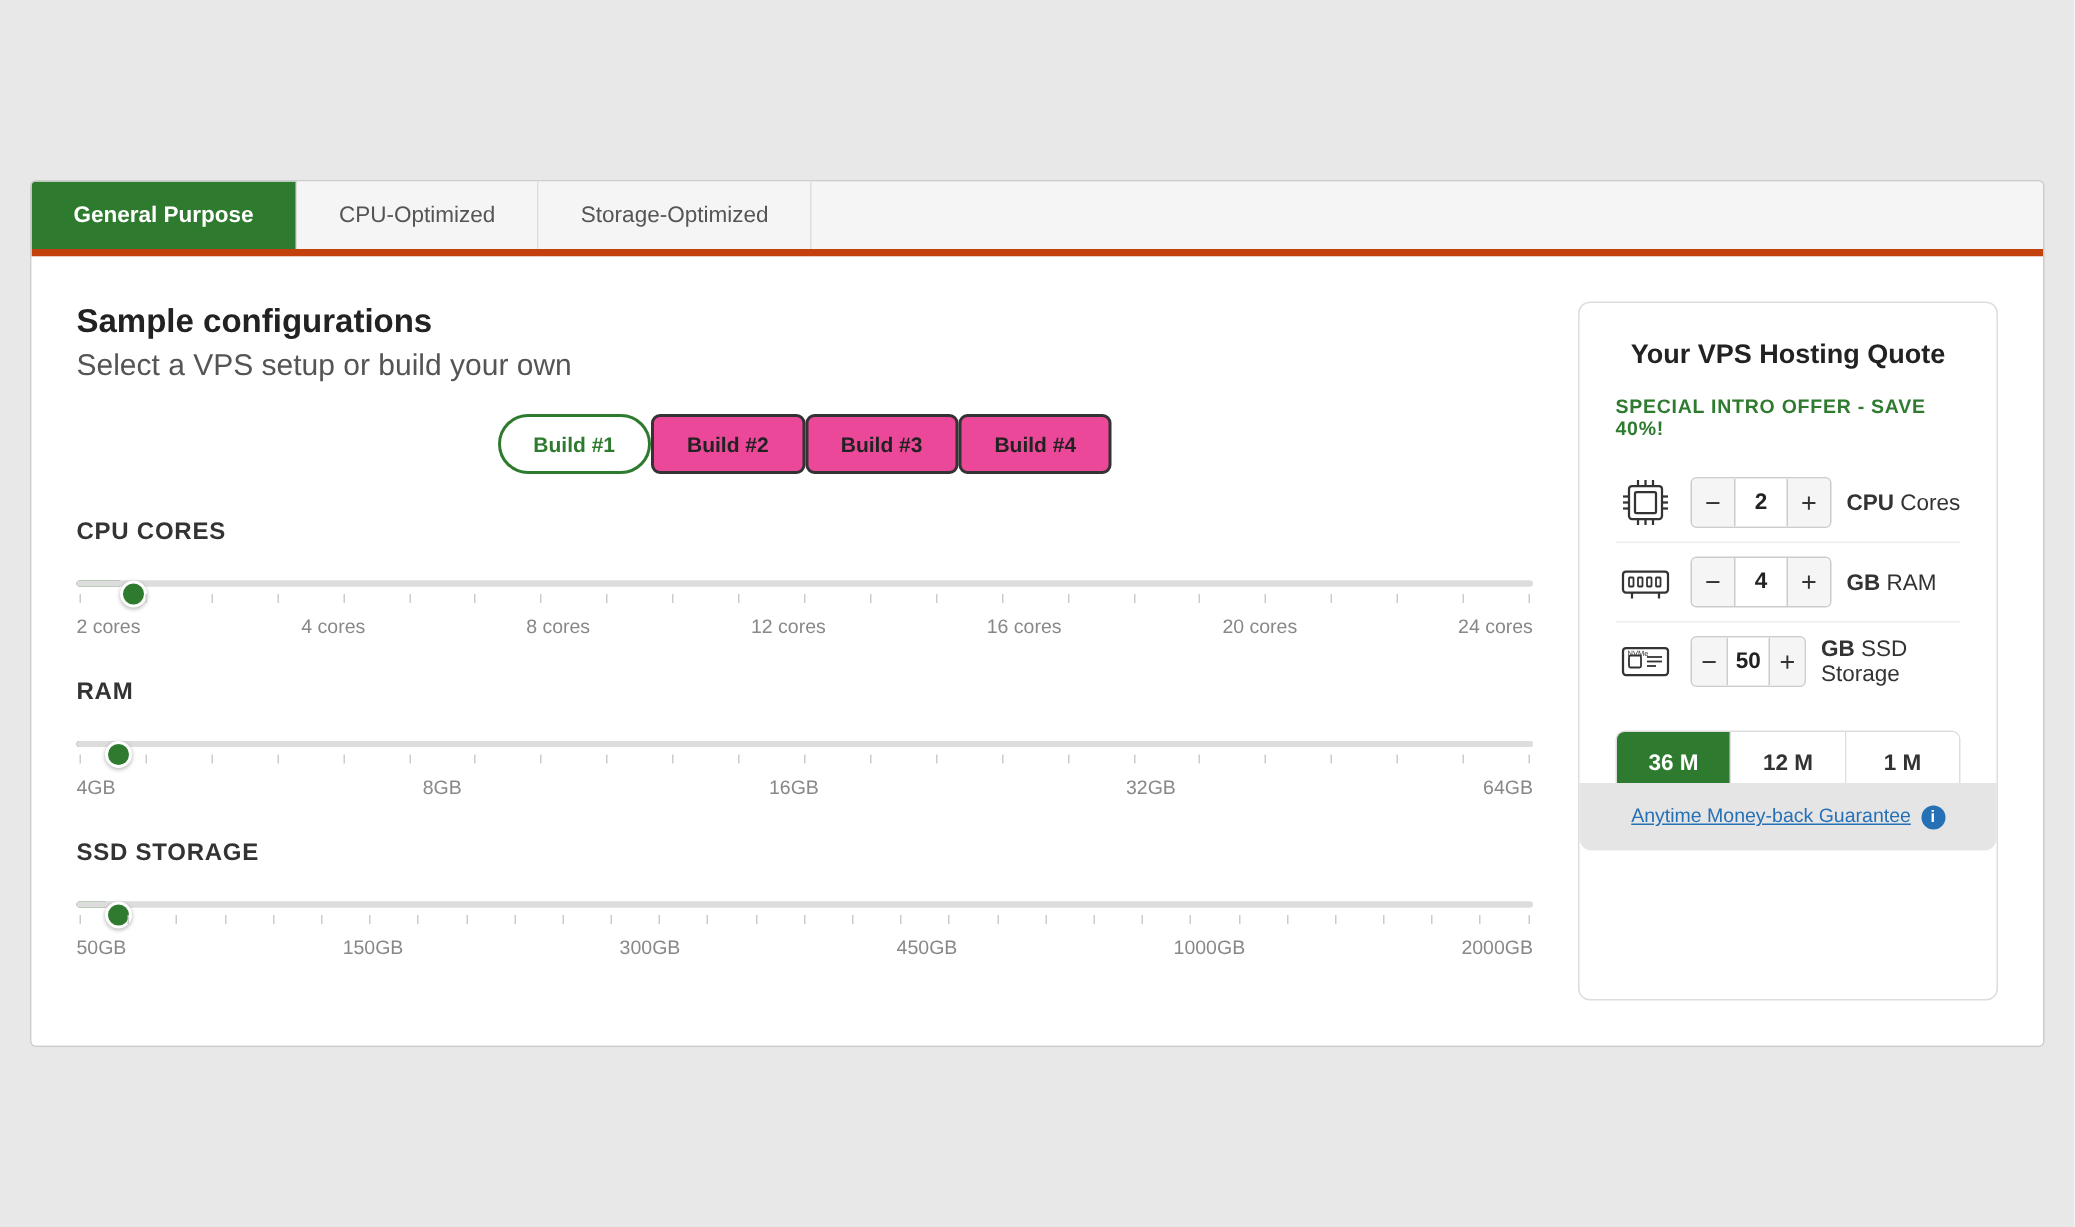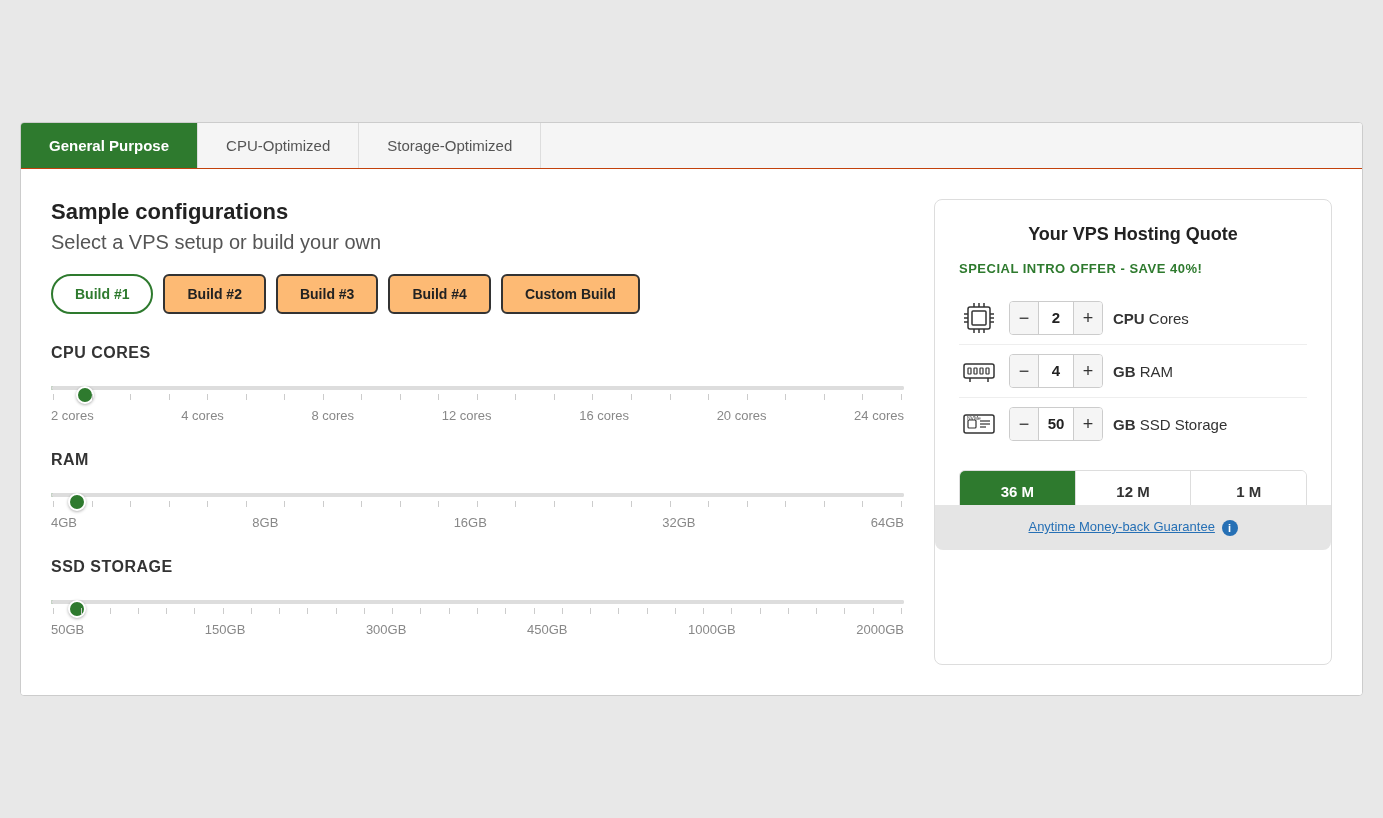--- a/index.html
+++ b/index.html
@@ -15,21 +15,21 @@
     .outer-wrapper {
       width: 1343px;
       background: #fff;
       border: 1px solid #ccc;
       border-radius: 4px;
       overflow: hidden;
     }
     
     .tabs {
       display: flex;
-      border-bottom: 1px solid #c2410c;
+      border-bottom: 5px solid #c2410c;
       background: #f5f5f5;
     }
     .tab {
       padding: 14px 28px;
       cursor: pointer;
       font-size: 15px;
       color: #555;
       border-right: 1px solid #ddd;
       background: #f5f5f5;
       border-bottom: none;
@@ -60,29 +60,29 @@
     }
     .section-subtitle {
       font-size: 20px;
       color: #555;
       margin-bottom: 20px;
     }
 
     
     .build-buttons {
       display: flex;
-      gap: 10px;
       flex-wrap: wrap;
       margin-bottom: 30px;
+      justify-content: center;
     }
     .build-btn {
       padding: 10px 22px;
       border: 2px solid #333;
       border-radius: 6px;
-      background: #fdba74;
+      background: #ec4899;
       font-size: 14px;
       font-weight: 700;
       cursor: pointer;
       color: #222;
     }
     .build-btn.active {
       background: #fff;
       border-color: #2e7a2e;
       color: #2e7a2e;
       border-radius: 20px;
@@ -143,21 +143,21 @@
     }
     .tick-marks span {
       width: 1px;
       height: 6px;
       background: #ccc;
       display: inline-block;
     }
 
     
     .right-panel {
-      width: 398px;
+      width: 280px;
       border: 1px solid #ddd;
       border-radius: 8px;
       padding: 24px;
       display: flex;
       flex-direction: column;
       gap: 16px;
       background: #fff;
     }
     .quote-title {
       font-size: 18px;
@@ -323,21 +323,20 @@
 
     <div class="left-panel">
       <div class="section-title">Sample configurations</div>
       <div class="section-subtitle">Select a VPS setup or build your own</div>
 
       <div class="build-buttons">
         <button class="build-btn active">Build #1</button>
         <button class="build-btn">Build #2</button>
         <button class="build-btn">Build #3</button>
         <button class="build-btn">Build #4</button>
-        <button class="build-btn">Custom Build</button>
       </div>
 
       <div class="slider-section">
         <div class="slider-label">CPU CORES</div>
         <div class="slider-container">
           <input type="range" min="0" max="100" value="3" style="background: linear-gradient(to right, rgb(46, 122, 46) 3%, rgb(221, 221, 221) 3%);">
           <div class="tick-marks">
             <span></span>
               <span></span>
               <span></span>

